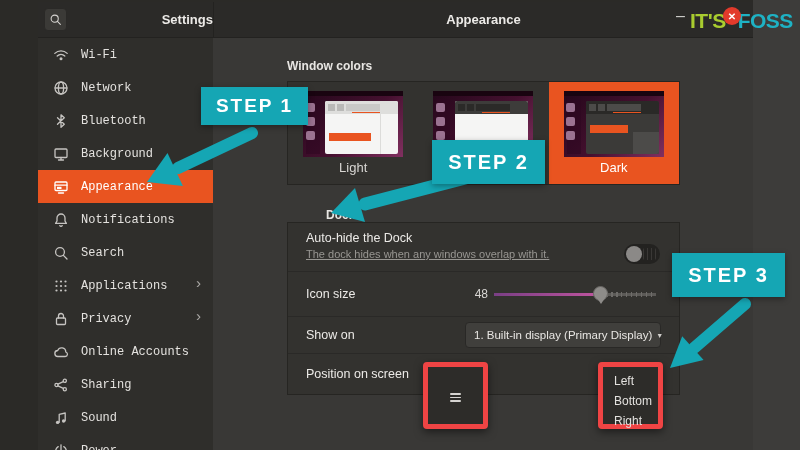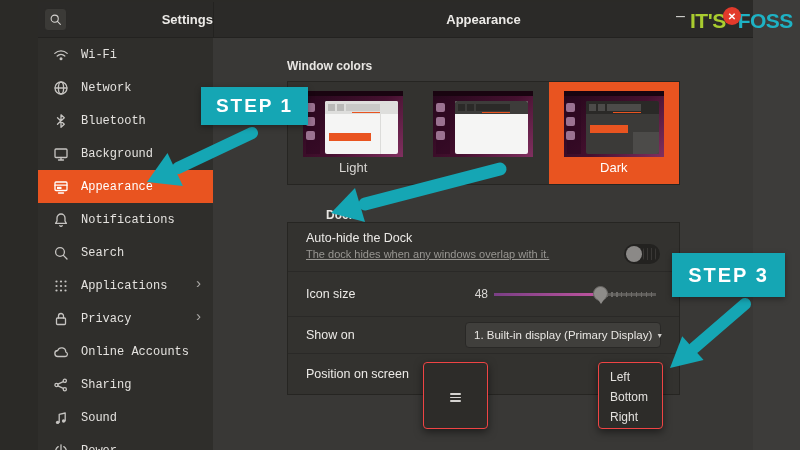--- a/index.html
+++ b/index.html
@@ -85,21 +85,21 @@
   .slider { position:absolute; left:206px; top:50%; transform:translateY(-50%); width:162px; height:16px; }
   .sl-track { position:absolute; left:0; right:0; top:7px; height:3px; background:#5c5a57; }
   .sl-ticks { position:absolute; left:107px; right:0; top:6px; height:5px; background:repeating-linear-gradient(90deg,#6e6c69 0 1.5px,transparent 1.5px 5px); }
   .sl-fill { position:absolute; left:0; width:107px; top:7px; height:3px; background:linear-gradient(90deg,#7a3f85,#c0559f); }
   .sl-knob { position:absolute; left:99px; top:0; width:15px; height:15px; border-radius:50%; background:#8e8c89; border:1px solid #686663; }
   .sl-knob::after { content:""; position:absolute; left:2.5px; top:11px; border-left:4px solid transparent; border-right:4px solid transparent; border-top:6px solid #8e8c89; }
   .dd-btn { margin-left:auto; width:196px; height:26px; background:#403f3c; border:1px solid #292826; border-radius:4px; display:flex; align-items:center; padding:0 8px; color:#e8e6e3; font-size:11.5px; white-space:nowrap; }
   .dd-btn .caret { margin-left:auto; font-size:7px; color:#d0cecb; padding-left:4px; }
 
   
-  .menu { position:absolute; left:385px; top:360px; width:65px; height:67px; background:#2d2c29; border:1px solid #ef4444; border-radius:4px; box-shadow:0 3px 9px rgba(0,0,0,.5); padding-top:4px; z-index:20; }
+  .menu { position:absolute; left:385px; top:360px; width:65px; height:67px; background:#2d2c29; border:5px solid #ef4444; border-radius:4px; box-shadow:0 3px 9px rgba(0,0,0,.5); padding-top:4px; z-index:20; }
   .menu-item { height:20px; line-height:20px; padding-left:11px; font-size:12px; color:#e3e1de; }
 
   
   .overlay { position:absolute; left:0; top:0; width:800px; height:450px; z-index:50; pointer-events:none; }
   .step { position:absolute; z-index:55; background:#15a6b4; color:#ffffff; display:flex; align-items:center; justify-content:center; font-weight:800; font-size:20px; letter-spacing:2px; box-shadow:0 2px 6px rgba(0,0,0,.35); }
   .step1 { left:201px; top:87px; width:107px; height:38px; font-size:19px; }
   .step2 { left:432px; top:140px; width:113px; height:44px; }
   .step3 { left:672px; top:253px; width:113px; height:44px; }
 
   
@@ -383,20 +383,21 @@
       <line x1="252" y1="133" x2="178" y2="168" stroke-width="12" stroke-linecap="round"></line>
       <polygon points="147,182 167.5,152.9 182.9,185.9" stroke="none"></polygon>
       <line x1="500" y1="169" x2="365" y2="204" stroke-width="13" stroke-linecap="round"></line>
       <polygon points="331,213 355,188 365,222" stroke="none"></polygon>
       <line x1="745" y1="304" x2="694" y2="348" stroke-width="12" stroke-linecap="round"></line>
       <polygon points="670,368 682.2,336.2 703.6,360" stroke="none"></polygon>
     </g>
   </svg>
 
   <div class="step step1">STEP 1</div>
+  <div class="step step2">STEP 2</div>
   <div class="step step3">STEP 3</div>
 
   <div class="logo">
     <span class="p1">IT'S</span>
     <span class="mark">✕</span>
     <span class="p2">FOSS</span>
   </div>
 </div>
 
 </body></html>

